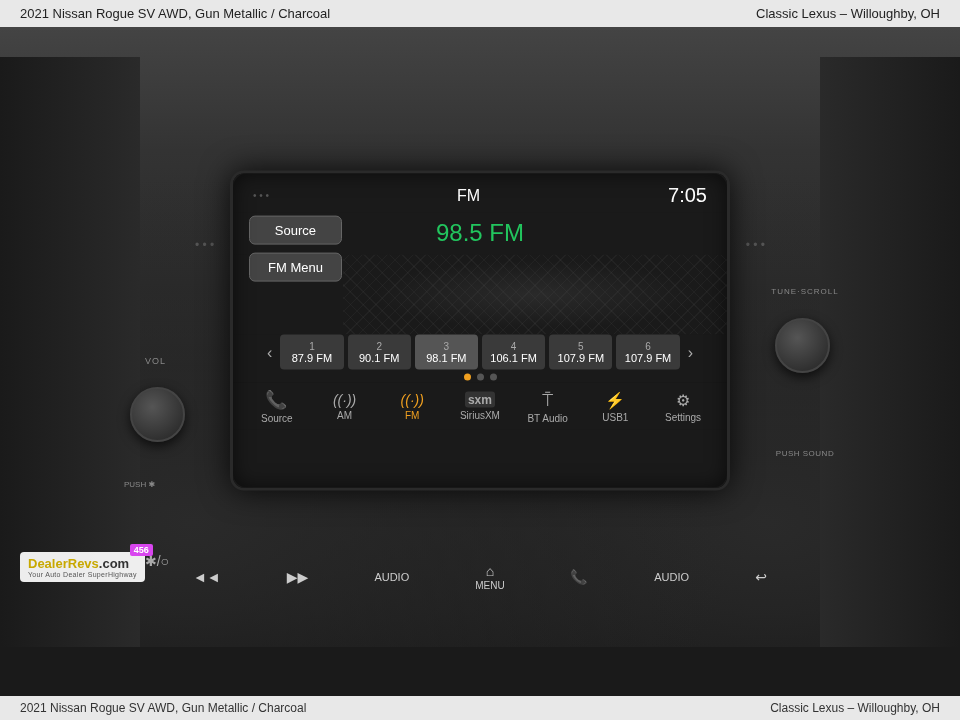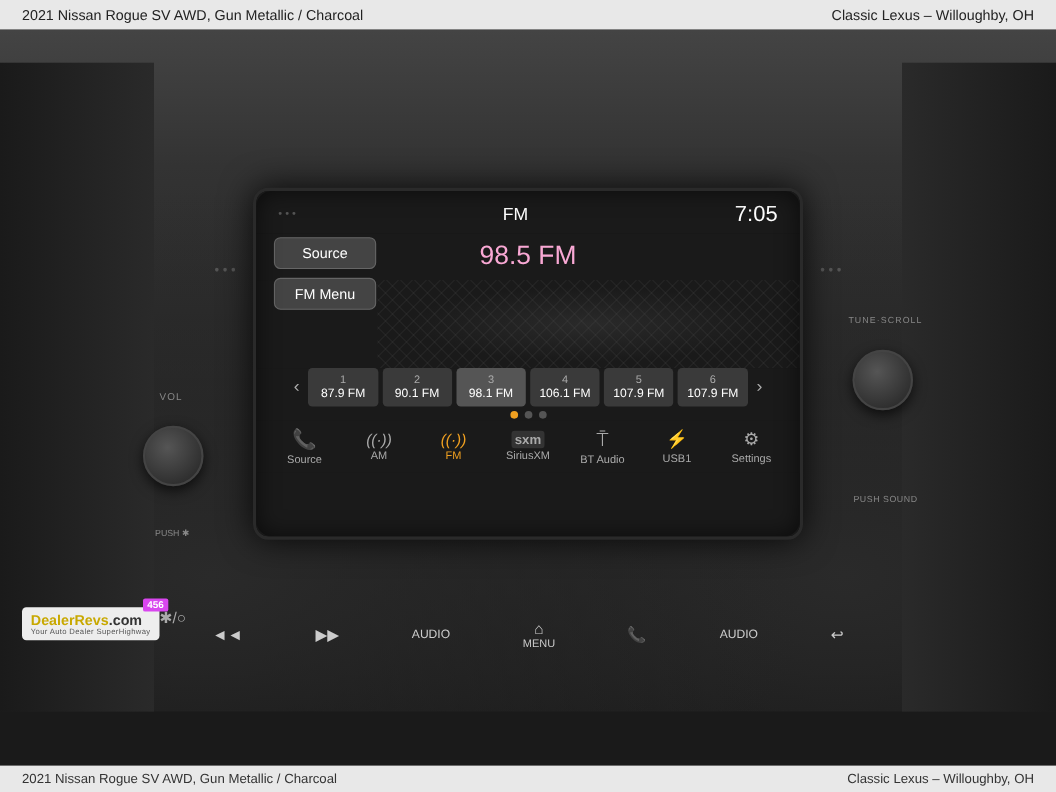--- a/index.html
+++ b/index.html
@@ -96,21 +96,21 @@
     .screen-dots-top {
       color: #555;
       font-size: 10px;
       margin-right: auto;
     }
 
     
     .freq-display {
       text-align: center;
       font-size: 24px;
-      color: #f9a8d4;
+      color: #22c55e;
       font-weight: 300;
       padding: 6px 17px 8px;
       background: #1a1a1a;
     }
 
     
     .control-buttons {
       position: absolute;
       left: 16px;
       top: 42px;
@@ -281,21 +281,20 @@
       letter-spacing: 1px;
     }
 
     .push-label-left {
       position: absolute;
       left: 124px;
       top: 73%;
       color: #888;
       font-size: 8px;
       width: 65px;
-      text-align: center;
     }
 
     .tune-knob-right {
       position: absolute;
       right: 130px;
       top: 47%;
       width: 55px;
       height: 55px;
       border-radius: 50%;
       background: radial-gradient(circle at 40% 35%, #555, #222);

